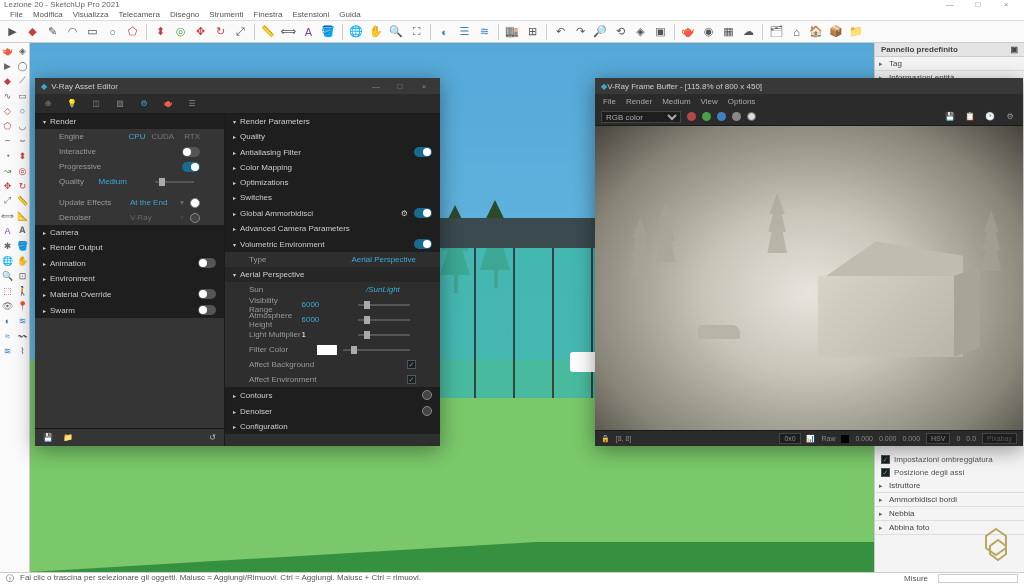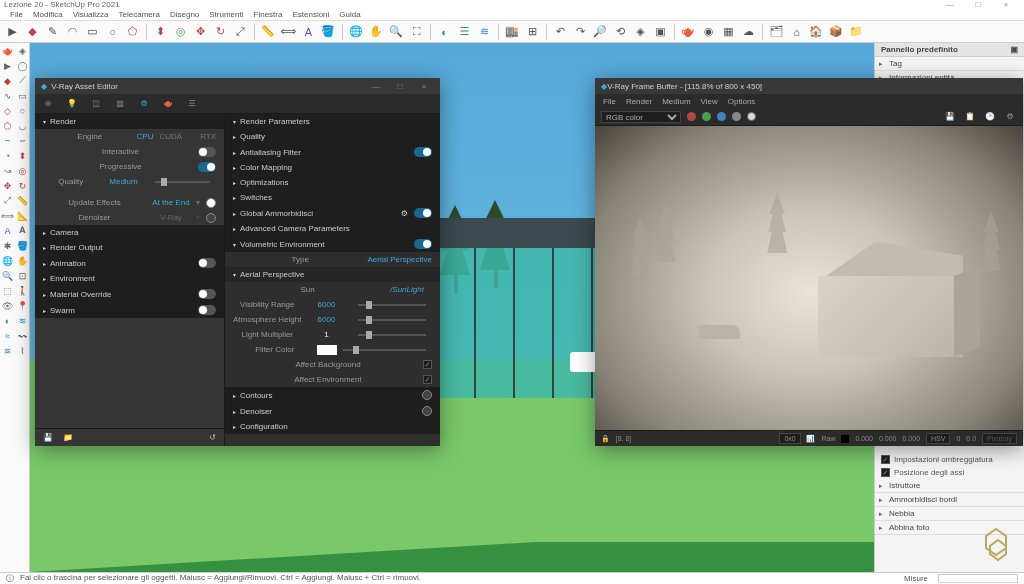--- a/index.html
+++ b/index.html
@@ -55,21 +55,21 @@
 .vray-win .winhdr .wbtn { width:20px; text-align:center; color:#888; }
 .vray-win .iconrow { height:20px; background:#2b2b2b; display:flex; align-items:center; padding:0 6px; gap:10px; border-bottom:1px solid #1a1a1a; }
 .vray-win .iconrow .ic { width:14px; height:14px; display:flex; align-items:center; justify-content:center; color:#888; }
 .vray-win .iconrow .ic.active { color:#3da8d8; }
 .vray-body { flex:1; display:flex; min-height:0; }
 .vray-left { width:190px; background:#353535; border-right:1px solid #1a1a1a; overflow-y:auto; display:flex; flex-direction:column; }
 .vray-right { flex:1; background:#2e2e2e; overflow-y:auto; }
 .sect-hdr { background:#1e1e1e; padding:3px 8px; font-size:8px; color:#ccc; display:flex; align-items:center; }
 .sect-hdr::before { content:"▾"; margin-right:4px; font-size:6px; }
 .sect-hdr.collapsed::before { content:"▸"; }
-.prop { display:flex; align-items:center; padding:2px 8px; font-size:8px; height:15px;text-align:center; }
+.prop { display:flex; align-items:center; padding:2px 24px; font-size:8px; height:15px; }
 .prop .lbl { flex:1; color:#999; }
 .prop .val { color:#3da8d8; width:50px; }
 .prop .val.w { color:#eee; }
 .toggle { width:18px; height:10px; background:#1a6a8e; border-radius:5px; position:relative; }
 .toggle.off { background:#555; }
 .toggle::after { content:""; position:absolute; right:1px; top:1px; width:8px; height:8px; background:#fff; border-radius:50%; }
 .toggle.off::after { left:1px; right:auto; }
 .tiny-toggle { width:10px; height:10px; border-radius:50%; background:#fff; border:1px solid #888; }
 .slider { flex:1; height:2px; background:#555; position:relative; margin:0 6px; }
 .slider::after { content:""; position:absolute; left:12%; top:-3px; width:6px; height:8px; background:#aaa; }
@@ -306,21 +306,21 @@
   </div>
   <div class="vray-body">
 
     <div class="vray-left">
       <div class="sect-hdr">
           <span>Render</span>
         </div>
       <div class="prop">
         <span class="lbl">Engine</span>
         <span style="color:#3da8d8;margin-right:6px">CPU</span>
-        <span style="color:#777;margin-right:18px">CUDA</span>
+        <span style="color:#777;margin-right:10px">CUDA</span>
         <span style="color:#777">RTX</span>
       </div>
       <div class="prop">
           <span class="lbl">Interactive</span>
           <span class="toggle off"></span>
         </div>
       <div class="prop">
           <span class="lbl">Progressive</span>
           <span class="toggle"></span>
         </div>

